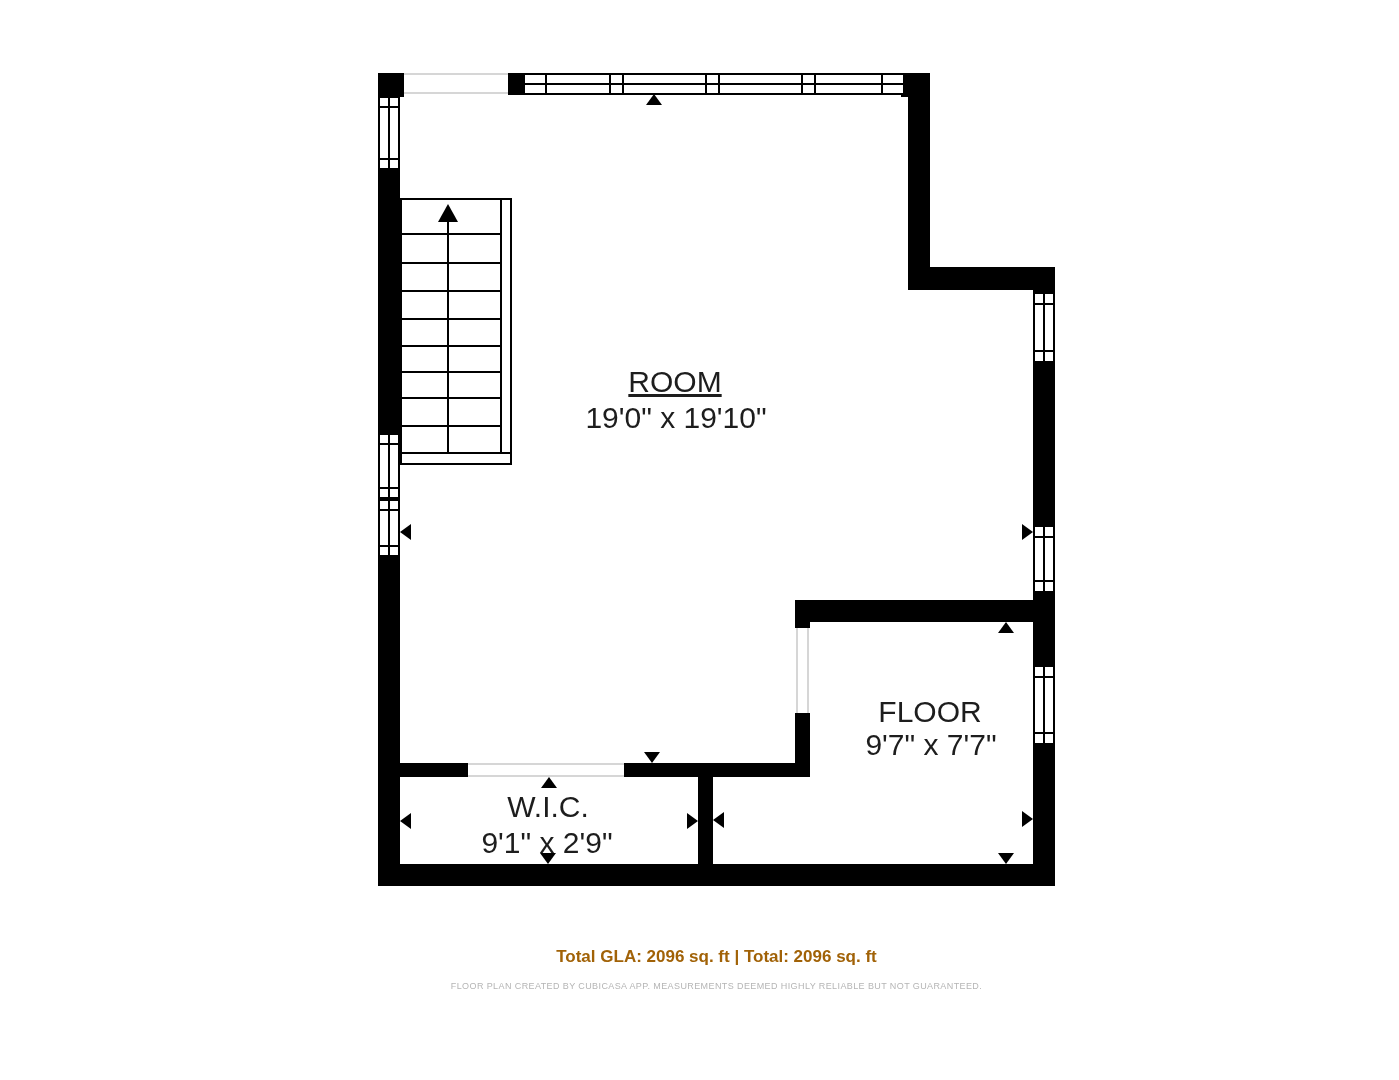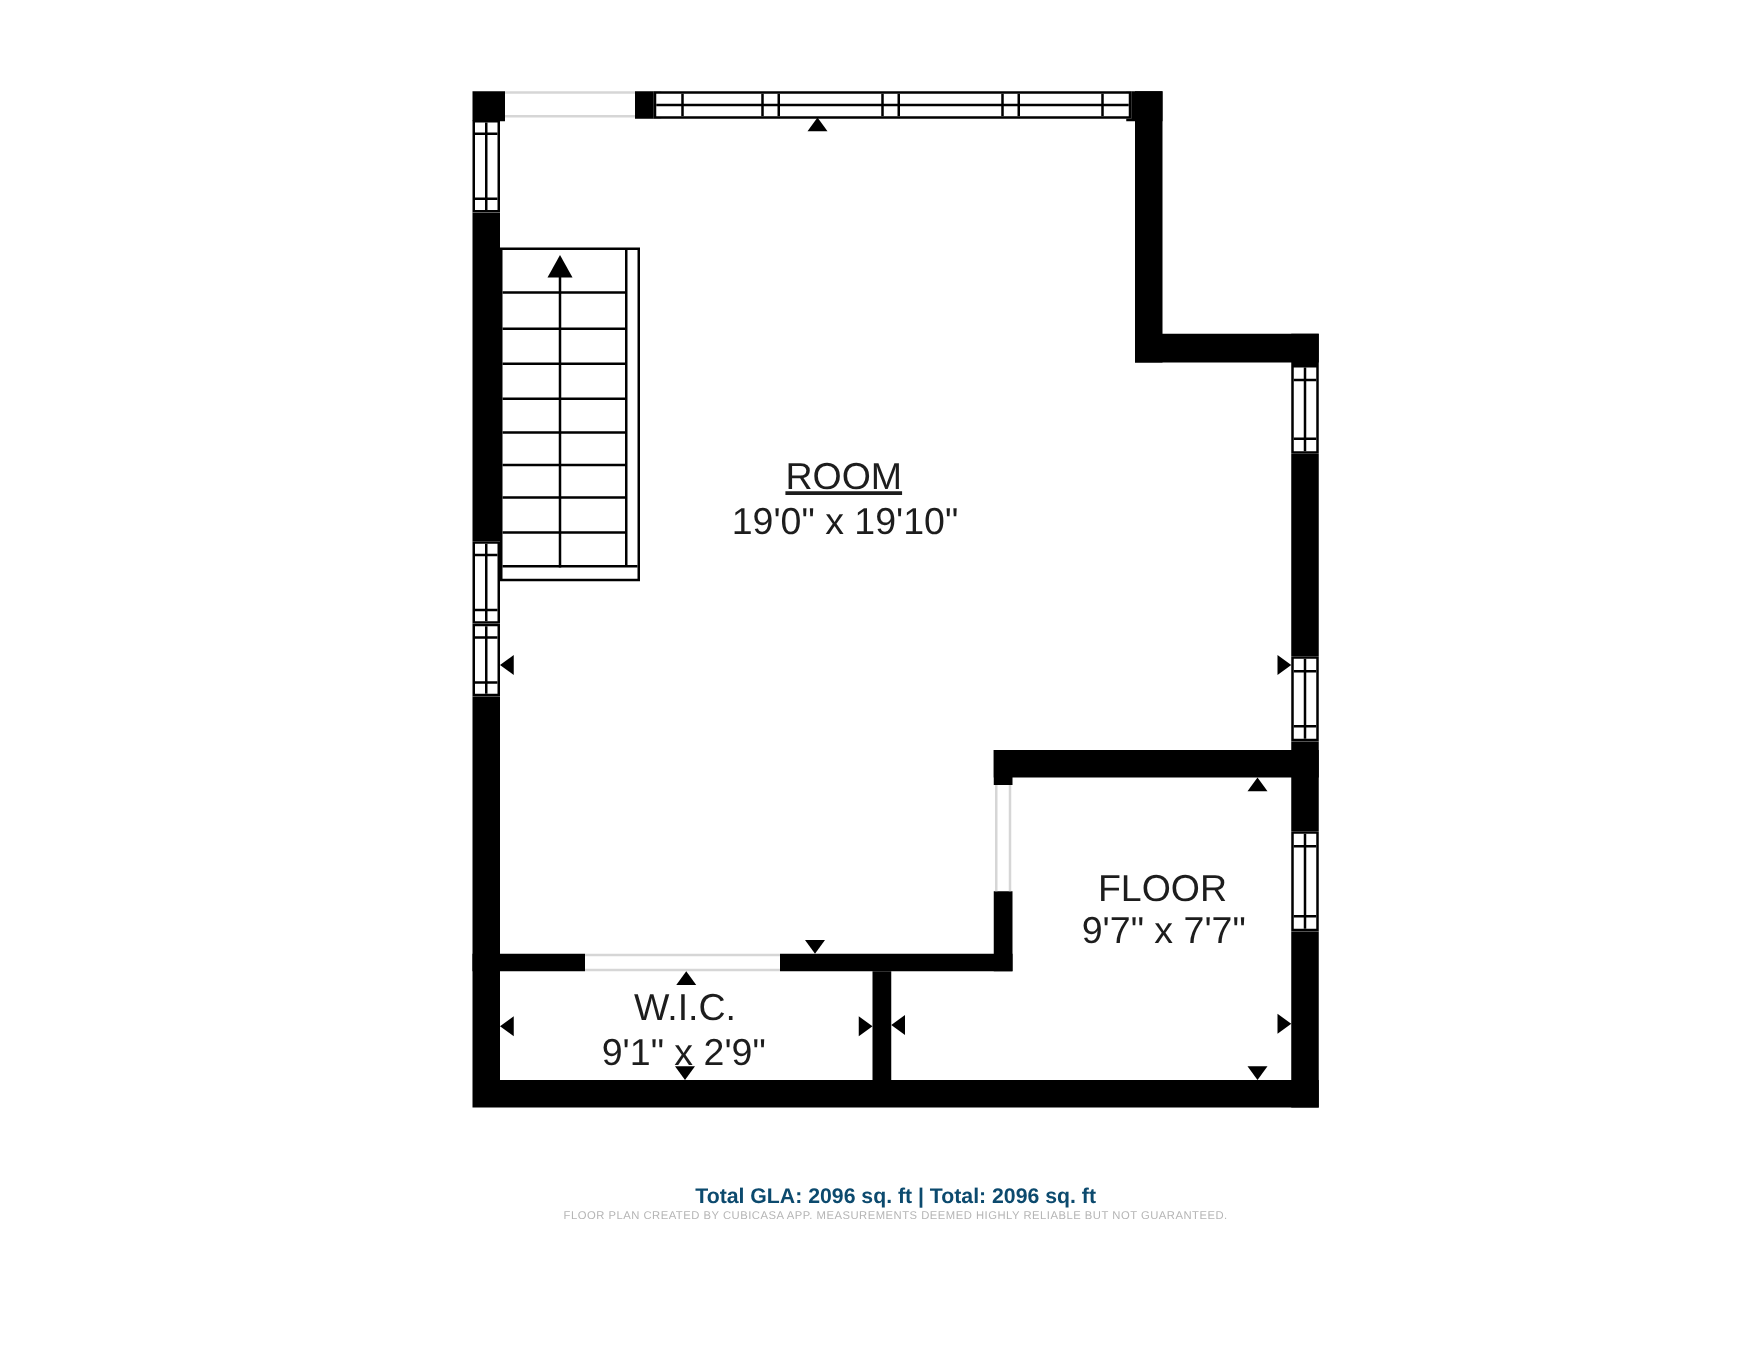--- a/index.html
+++ b/index.html
@@ -39,23 +39,23 @@
   .room-label, .room-dims { position:absolute; transform:translate(-50%,-50%);
     color:#1d1d1d; white-space:nowrap; }
   .room-label { font-size:30px; }
   .room-dims  { font-size:30px; }
   
   .floor-title { position:absolute; left:960px; top:158px; color:#111;
     font-size:35px; letter-spacing:1px; white-space:nowrap; }
   .floor-title .sup { font-size:20px; position:relative; top:-12px; letter-spacing:0.5px; margin-right:7px; }
   
   .footer { position:absolute; left:378px; top:946px; width:677px; text-align:center; color:#2b2b2b; }
-  .footer .line-bold { font-size:17px; font-weight:bold; color:#0c4a6e; line-height:21px; }
+  .footer .line-bold { font-size:17px; font-weight:bold; color:#a16207; line-height:21px; }
   .footer .line { font-size:16.5px; line-height:19px; }
-  .footer .disclaimer { font-size:9px; letter-spacing:0.4px; color:#b5b5b5; }
+  .footer .disclaimer { margin-top:14px; font-size:9px; letter-spacing:0.4px; color:#b5b5b5; }
 </style>
 </head>
 <body>
 
 <div class="canvas">
 
   <div class="wall" style="left:378px; top:73px;  width:26px;  height:24px;"></div>
   <div class="wall" style="left:378px; top:170px; width:22px;  height:263px;"></div>
   <div class="wall" style="left:378px; top:557px; width:22px;  height:307px;"></div>
   <div class="wall" style="left:508px; top:73px;  width:21px;  height:22px;"></div>

